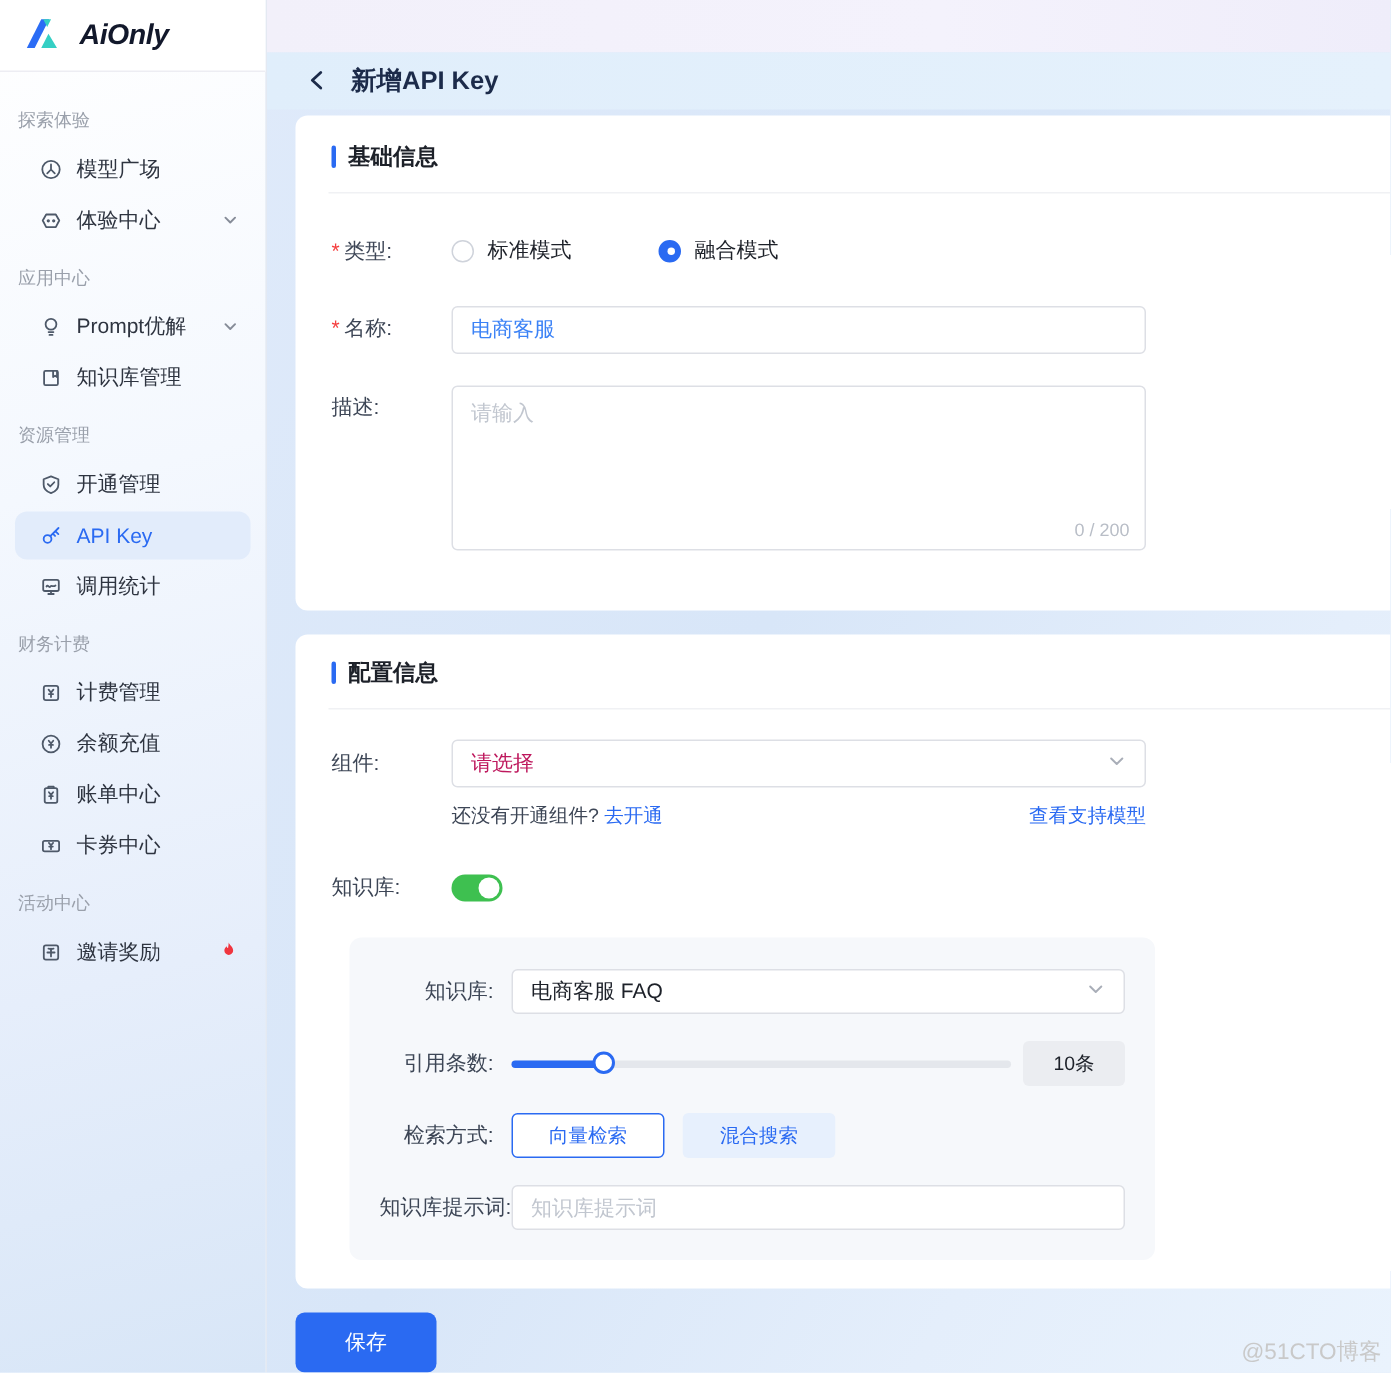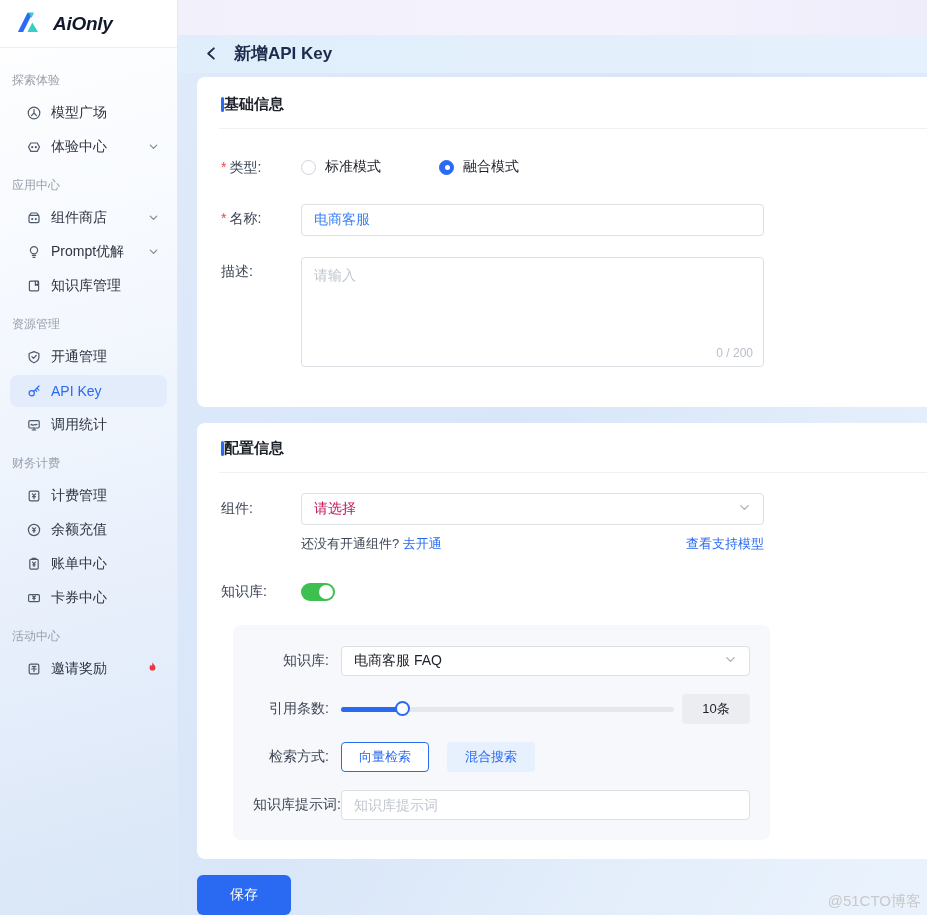--- a/index.html
+++ b/index.html
@@ -42,21 +42,21 @@
     height:50px; background:linear-gradient(90deg,#e0eefb 0%,#e5f1fc 100%);
     display:flex; align-items:center; padding-left:26px; gap:12px;
   }
   .back-btn { width:18px; height:18px; cursor:pointer; display:flex; align-items:center; }
   .back-btn svg { stroke:#1c2b4a; fill:none; stroke-width:2; stroke-linecap:round; stroke-linejoin:round; }
   .page-title { font-size:17px; font-weight:bold; color:#1c2b4a; }
   .content { flex:1; padding-left:19px; padding-top:4px; }
   .card { background:#ffffff; border-radius:8px 0 0 8px; }
   .card1 { padding:18px 0 40px 24px; }
   .card2 { margin-top:16px; padding:16px 0 19px 24px; }
-  .section-title { display:flex; align-items:center; gap:0; font-size:15px; font-weight:bold; color:#1d2129; }
+  .section-title { display:flex; align-items:center; gap:8px; font-size:15px; font-weight:bold; color:#1d2129; }
   .section-bar { width:3px; height:15px; background:#2a6af2; border-radius:2px; }
   .divider { height:1px; background:#f0f1f4; margin:14px 0 0 -2px; }
   .form-row { display:flex; align-items:flex-start; margin-top:24px; }
   .form-label { width:80px; flex:0 0 80px; padding-top:6px; color:#3d4656; }
   .req { color:#f53f3f; margin-right:3px; }
   .form-control { width:463px; }
   
   .radio-group { display:flex; gap:58px; padding-top:5px; }
   .radio { display:flex; align-items:center; gap:9px; cursor:pointer; }
   .radio-dot { width:15px; height:15px; border-radius:50%; border:1px solid #cfd3db; background:#fff; }
@@ -105,22 +105,22 @@
   .slider-handle {
     position:absolute; left:54px; top:-6px; width:15px; height:15px; border-radius:50%;
     background:#fff; border:2px solid #2a6af2;
   }
   .slider-value {
     margin-left:8px; width:68px; height:30px; background:#ebedf1; border-radius:4px;
     display:flex; align-items:center; justify-content:center; font-size:13px; color:#1d2129;
   }
   
   .mode-btn {
-    height:30px; padding:0 17px; border-radius:4px; font-size:13px; display:flex;
-    align-items:center; cursor:pointer; margin-right:18px;
+    height:30px; padding:0 24px; border-radius:4px; font-size:13px; display:flex;
+    align-items:center; cursor:pointer; margin-right:12px;
   }
   .mode-btn.sel { background:#ffffff; border:1px solid #2a6af2; color:#2a6af2; }
   .mode-btn.alt { background:#e7f0fd; color:#2a6af2; border:1px solid transparent; }
   
   .footer { padding:16px 0 0 0; }
   .save-btn {
     width:94px; height:40px; background:#2a6af2; color:#fff; border:none; border-radius:6px;
     font-size:14px; font-family:inherit; cursor:pointer;
   }
   .watermark { position:absolute; right:6px; bottom:4px; color:#c9c9c9; font-size:15px; }
@@ -164,36 +164,20 @@
       <span class="lbl">体验中心</span>
       <span class="nav-chevron">
         <svg viewBox="0 0 12 12" width="11" height="11">
             <path d="M2.5 4.5l3.5 3.5 3.5-3.5"></path>
           </svg>
       </span>
     </div>
 
     <div class="nav-section-title">应用中心</div>
 
-    <div class="nav-item">
-      <span class="icon">
-        <svg viewBox="0 0 16 16" width="16" height="16">
-            <rect x="3" y="5.4" width="10" height="7.2" rx="1.4"></rect>
-            <path d="M3.4 5.4L5.2 3h5.6l1.8 2.4"></path>
-            <circle cx="6.2" cy="9" r="0.5"></circle>
-            <circle cx="9.8" cy="9" r="0.5"></circle>
-          </svg>
-      </span>
-      <span class="lbl">组件商店</span>
-      <span class="nav-chevron">
-        <svg viewBox="0 0 12 12" width="11" height="11">
-            <path d="M2.5 4.5l3.5 3.5 3.5-3.5"></path>
-          </svg>
-      </span>
-    </div>
 
     <div class="nav-item">
       <span class="icon">
         <svg viewBox="0 0 16 16" width="16" height="16">
             <circle cx="8" cy="6.2" r="3.6"></circle>
             <path d="M6.4 11.4h3.2 M7 13.3h2"></path>
           </svg>
       </span>
       <span class="lbl">Prompt优解</span>
       <span class="nav-chevron">

